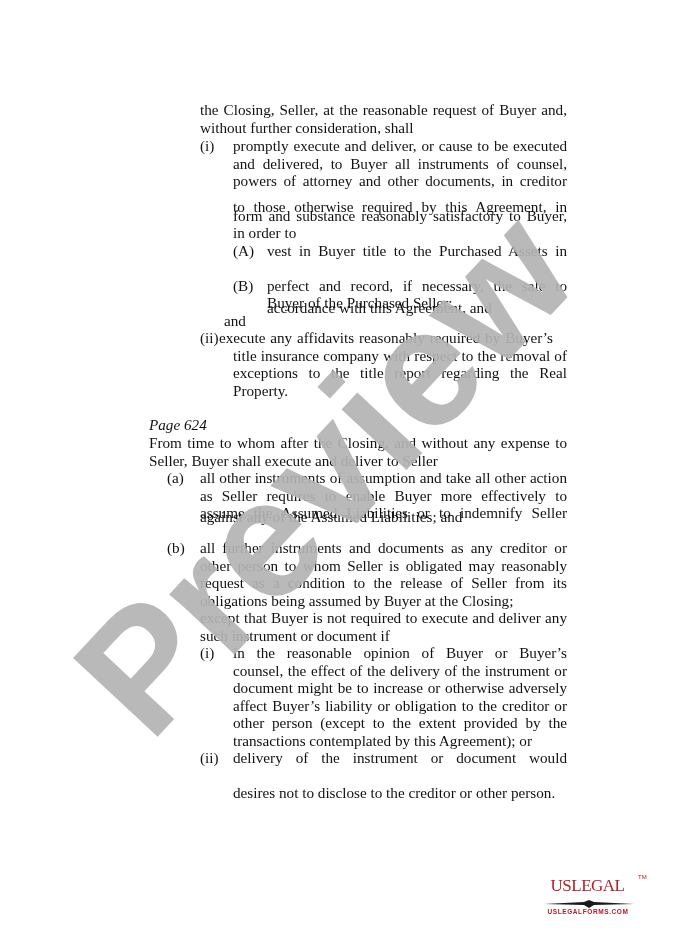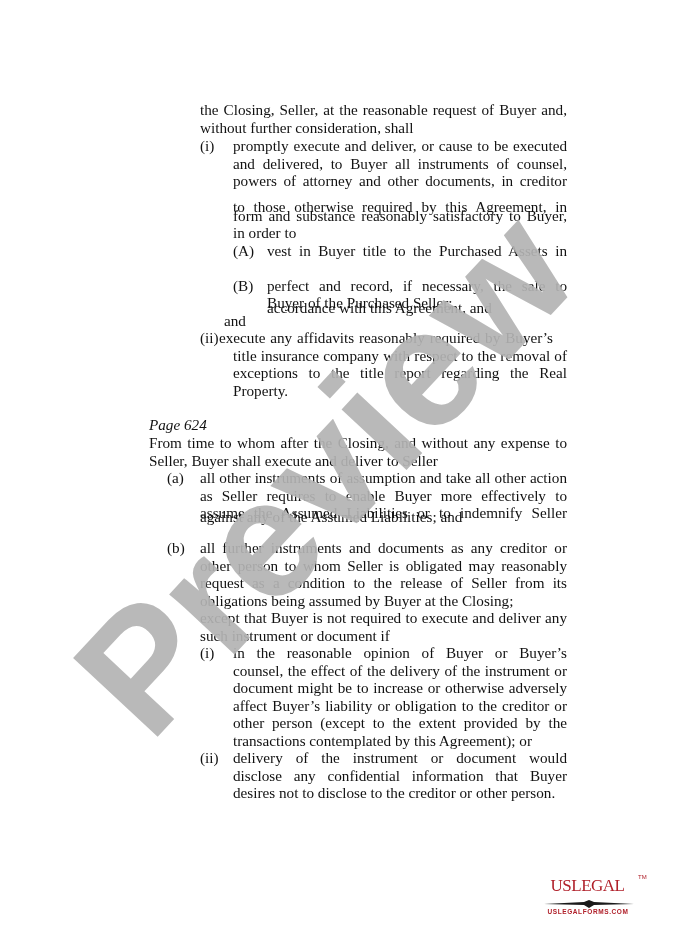--- a/index.html
+++ b/index.html
@@ -73,21 +73,20 @@
   <div class="lbl" style="left:200px;top:644px;">(i)</div>
   <div class="line just" style="left:233px;top:644px;width:334px;">in the reasonable opinion of Buyer or Buyer’s</div>
   <div class="line just" style="left:233px;top:662px;width:334px;">counsel, the effect of the delivery of the instrument or</div>
   <div class="line just" style="left:233px;top:679px;width:334px;">document might be to increase or otherwise adversely</div>
   <div class="line just" style="left:233px;top:697px;width:334px;">affect Buyer’s liability or obligation to the creditor or</div>
   <div class="line just" style="left:233px;top:714px;width:334px;">other person (except to the extent provided by the</div>
   <div class="line" style="left:233px;top:732px;">transactions contemplated by this Agreement); or</div>
 
   <div class="lbl" style="left:200px;top:749px;">(ii)</div>
   <div class="line just" style="left:233px;top:749px;width:334px;">delivery of the instrument or document would</div>
-  <div class="line just" style="left:233px;top:767px;width:334px;">disclose any confidential information that Buyer</div>
   <div class="line" style="left:233px;top:784px;">desires not to disclose to the creditor or other person.</div>
 </div>
 
 <svg class="watermark" viewBox="0 0 675 950">
   <text x="0" y="0" transform="translate(150,745) rotate(-47)" font-family="Liberation Sans, sans-serif" font-weight="bold" font-size="168" fill="#b3b3b3" fill-opacity="0.92">Preview</text>
 </svg>
 
 <div class="logo">
   <div class="logo-text">USLEGAL</div>
   <div class="logo-tm">TM</div>

